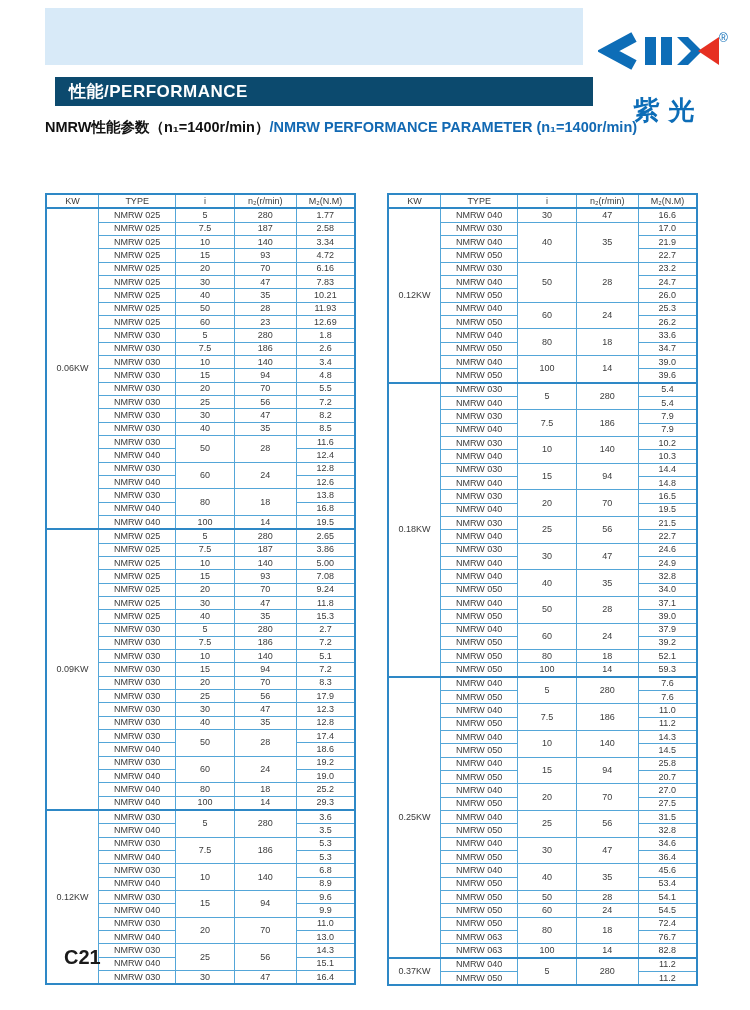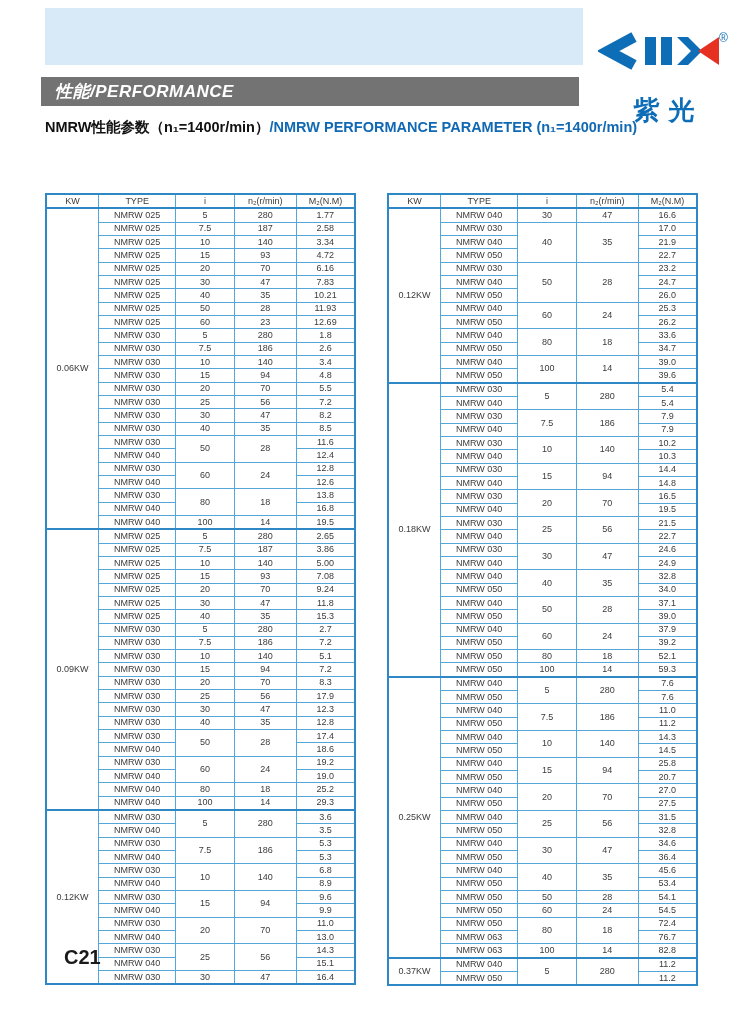--- a/index.html
+++ b/index.html
@@ -1,20 +1,20 @@
 <!DOCTYPE html>
 <html><head>
 <meta charset="utf-8">
 <style>
   html,body{margin:0;padding:0;background:#fff;}
   #page{position:relative;width:750px;height:1010px;background:#ffffff;overflow:hidden;
         font-family:"Liberation Sans","DejaVu Sans",sans-serif;}
   .panel-light{position:absolute;left:45px;top:8px;width:538px;height:57px;background:#d8eaf8;}
-  .perf-bar{position:absolute;left:41px;top:77px;width:538px;height:29px;background:#737373;
-            display:flex;align-items:center;font-style:italic;}
+  .perf-bar{position:absolute;left:55px;top:77px;width:538px;height:29px;background:#0c4a6e;
+            display:flex;align-items:center;}
   .perf-bar span{color:#ffffff;font-weight:bold;font-size:17px;padding-left:14px;letter-spacing:.5px;}
   .logo{position:absolute;left:598px;top:30px;width:132px;text-align:center;}
   .logo-cn{color:#0d6db7;font-weight:bold;font-size:26px;letter-spacing:9px;margin-top:18px;
            text-indent:9px;line-height:1.1;}
   .doc-title{position:absolute;left:45px;top:118px;width:690px;font-size:14.5px;font-weight:bold;
              white-space:nowrap;}
   .t-cn{color:#111111;}
   .t-en{color:#1269b3;}
   .tbl{position:absolute;top:147px;}
   table{border-collapse:collapse;table-layout:fixed;width:311px;border:2px solid #2e88c6;background:#fff;margin-top:46px;}

